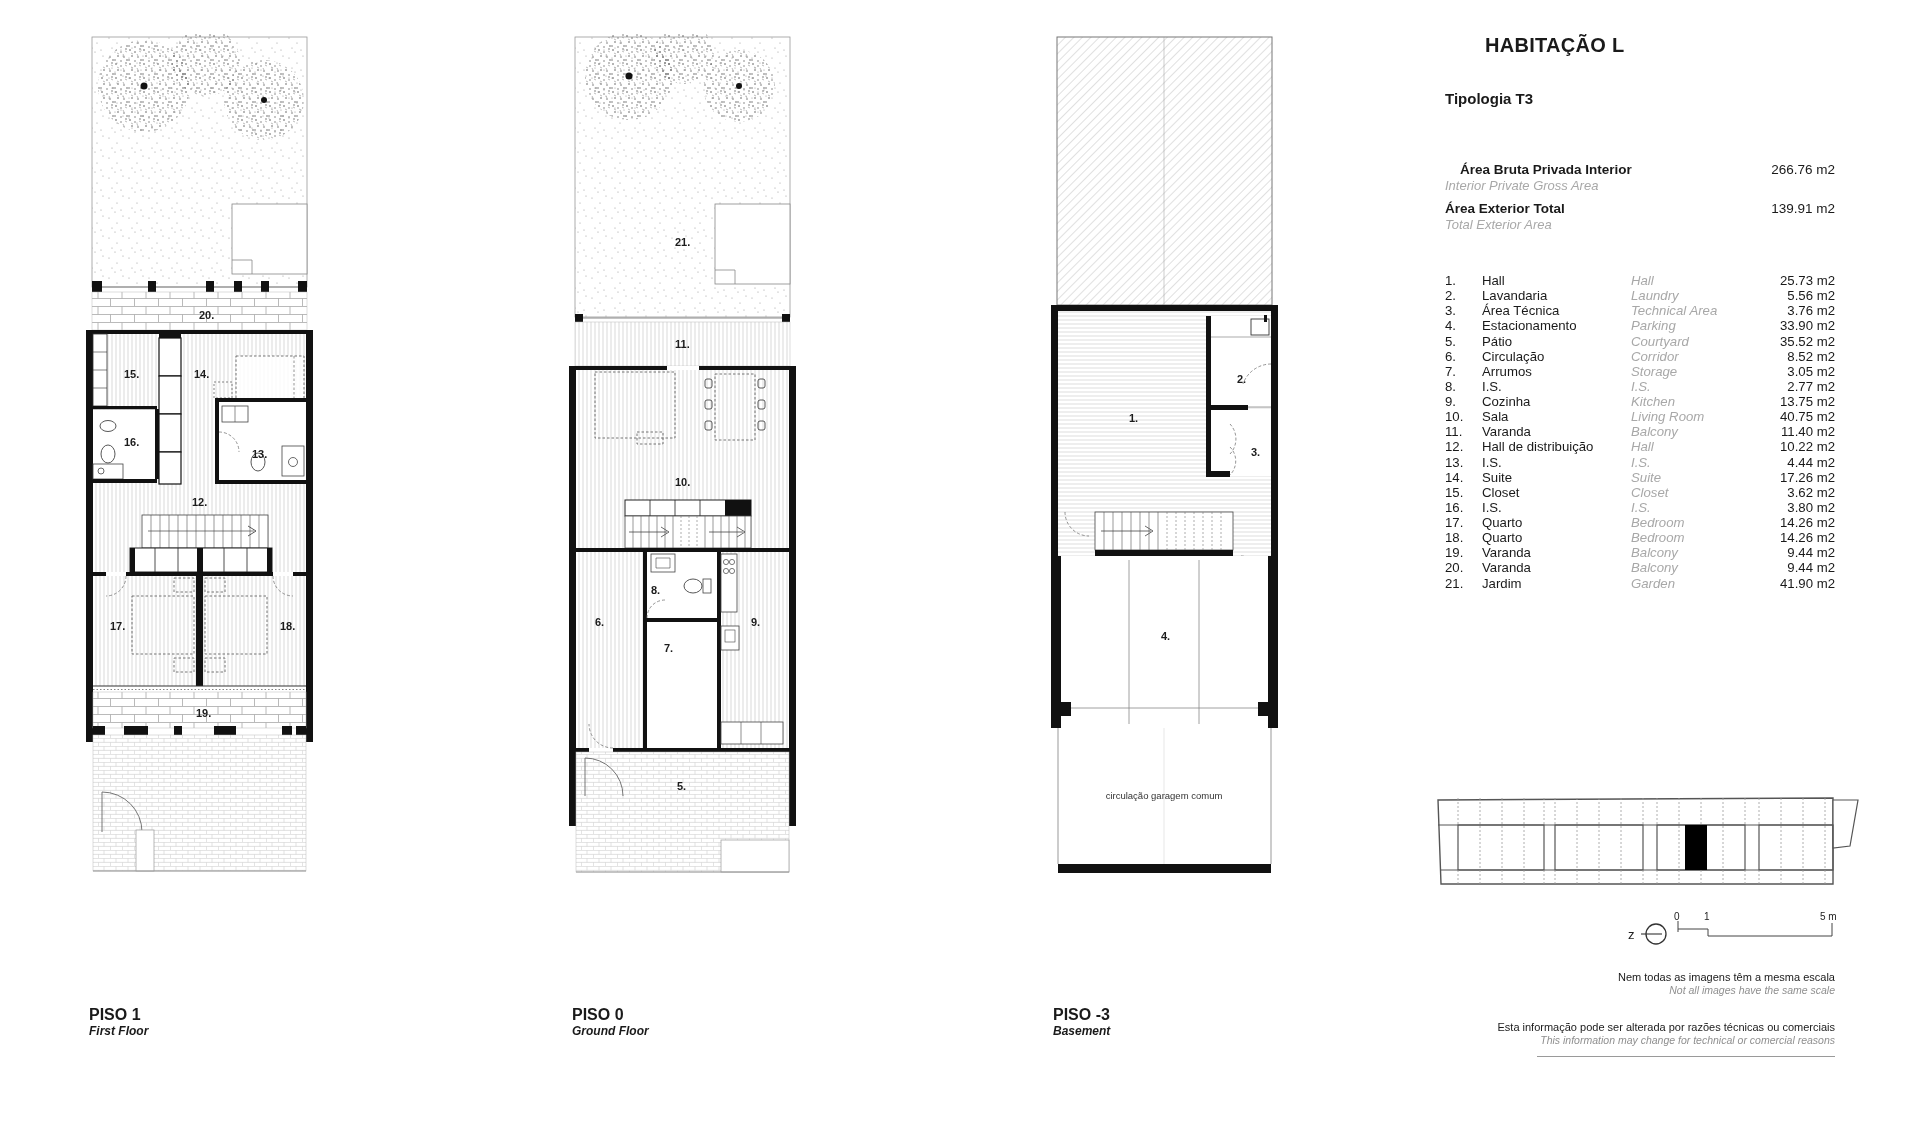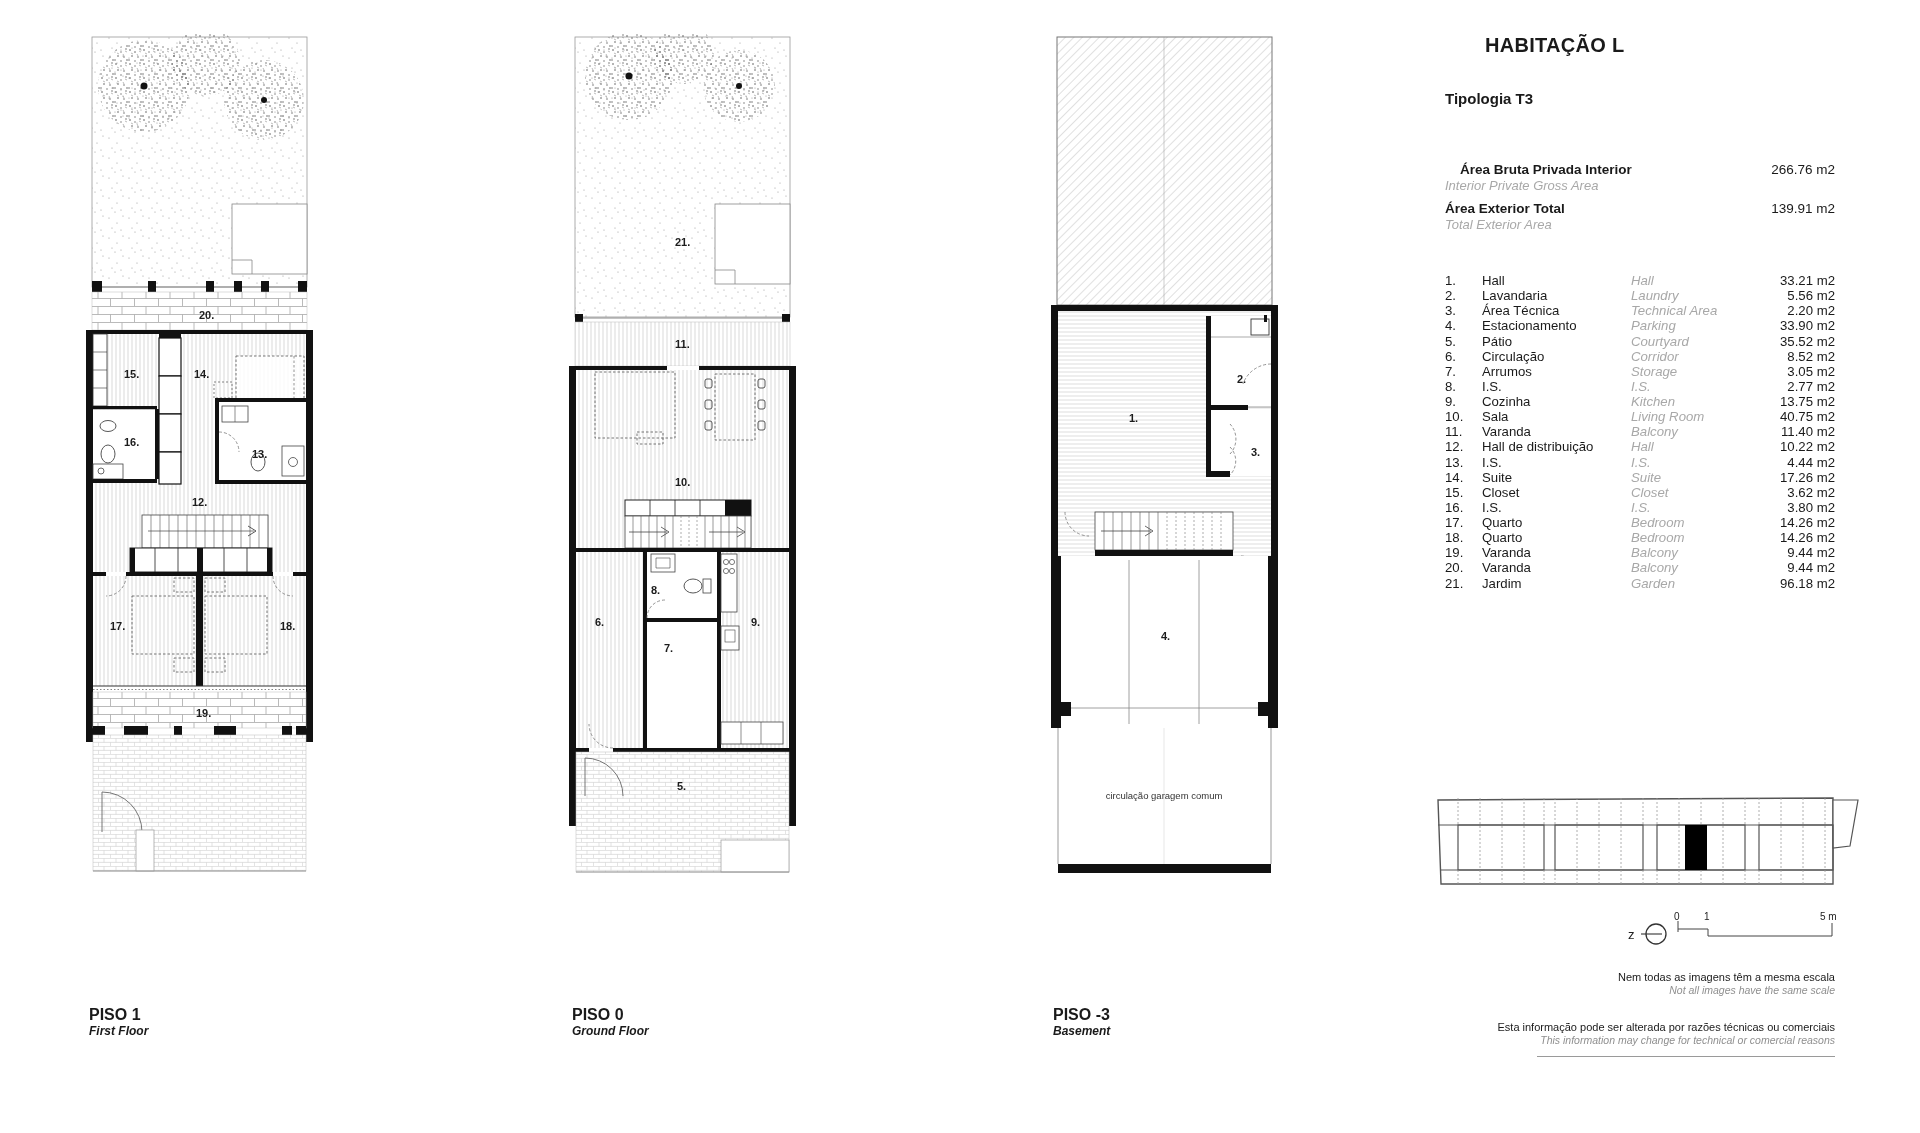--- a/index.html
+++ b/index.html
@@ -379,35 +379,35 @@
 
   <div class="abs sum-pt" style="left:1445px;top:201px;">Área Exterior Total</div>
   <div class="abs sum-en" style="left:1445px;top:217px;">Total Exterior Area</div>
   <div class="abs sum-val" style="left:1445px;top:201px;">139.91 m2</div>
 
   <div class="room-list">
     <div class="room-row">
       <span class="rnum">1.</span>
       <span class="rpt">Hall</span>
       <span class="ren">Hall</span>
-      <span class="rarea">33.21 m2</span>
+      <span class="rarea">25.73 m2</span>
     </div>
 
     <div class="room-row">
       <span class="rnum">2.</span>
       <span class="rpt">Lavandaria</span>
       <span class="ren">Laundry</span>
       <span class="rarea">5.56 m2</span>
     </div>
 
     <div class="room-row">
       <span class="rnum">3.</span>
       <span class="rpt">Área Técnica</span>
       <span class="ren">Technical Area</span>
-      <span class="rarea">2.20 m2</span>
+      <span class="rarea">3.76 m2</span>
     </div>
 
     <div class="room-row">
       <span class="rnum">4.</span>
       <span class="rpt">Estacionamento</span>
       <span class="ren">Parking</span>
       <span class="rarea">33.90 m2</span>
     </div>
 
     <div class="room-row">
@@ -519,21 +519,21 @@
       <span class="rnum">20.</span>
       <span class="rpt">Varanda</span>
       <span class="ren">Balcony</span>
       <span class="rarea">9.44 m2</span>
     </div>
 
     <div class="room-row">
       <span class="rnum">21.</span>
       <span class="rpt">Jardim</span>
       <span class="ren">Garden</span>
-      <span class="rarea">96.18 m2</span>
+      <span class="rarea">41.90 m2</span>
     </div>
   </div>
 
   <svg class="abs" style="left:1433px;top:788px;" width="428" height="100" viewBox="0 0 428 100">
     <polygon points="5,12 400,10 400,96 8,96" fill="#fff" stroke="#555" stroke-width="1.4"></polygon>
     <polygon points="400,12 425,12 417,58 400,60" fill="#fff" stroke="#555" stroke-width="1.2"></polygon>
     <line x1="5" y1="37" x2="400" y2="37" stroke="#555" stroke-width="1"></line>
     <line x1="8" y1="82" x2="400" y2="82" stroke="#555" stroke-width="1"></line>
     <g fill="none" stroke="#555" stroke-width="1.2">
       <rect x="25" y="37" width="86" height="45"></rect>

